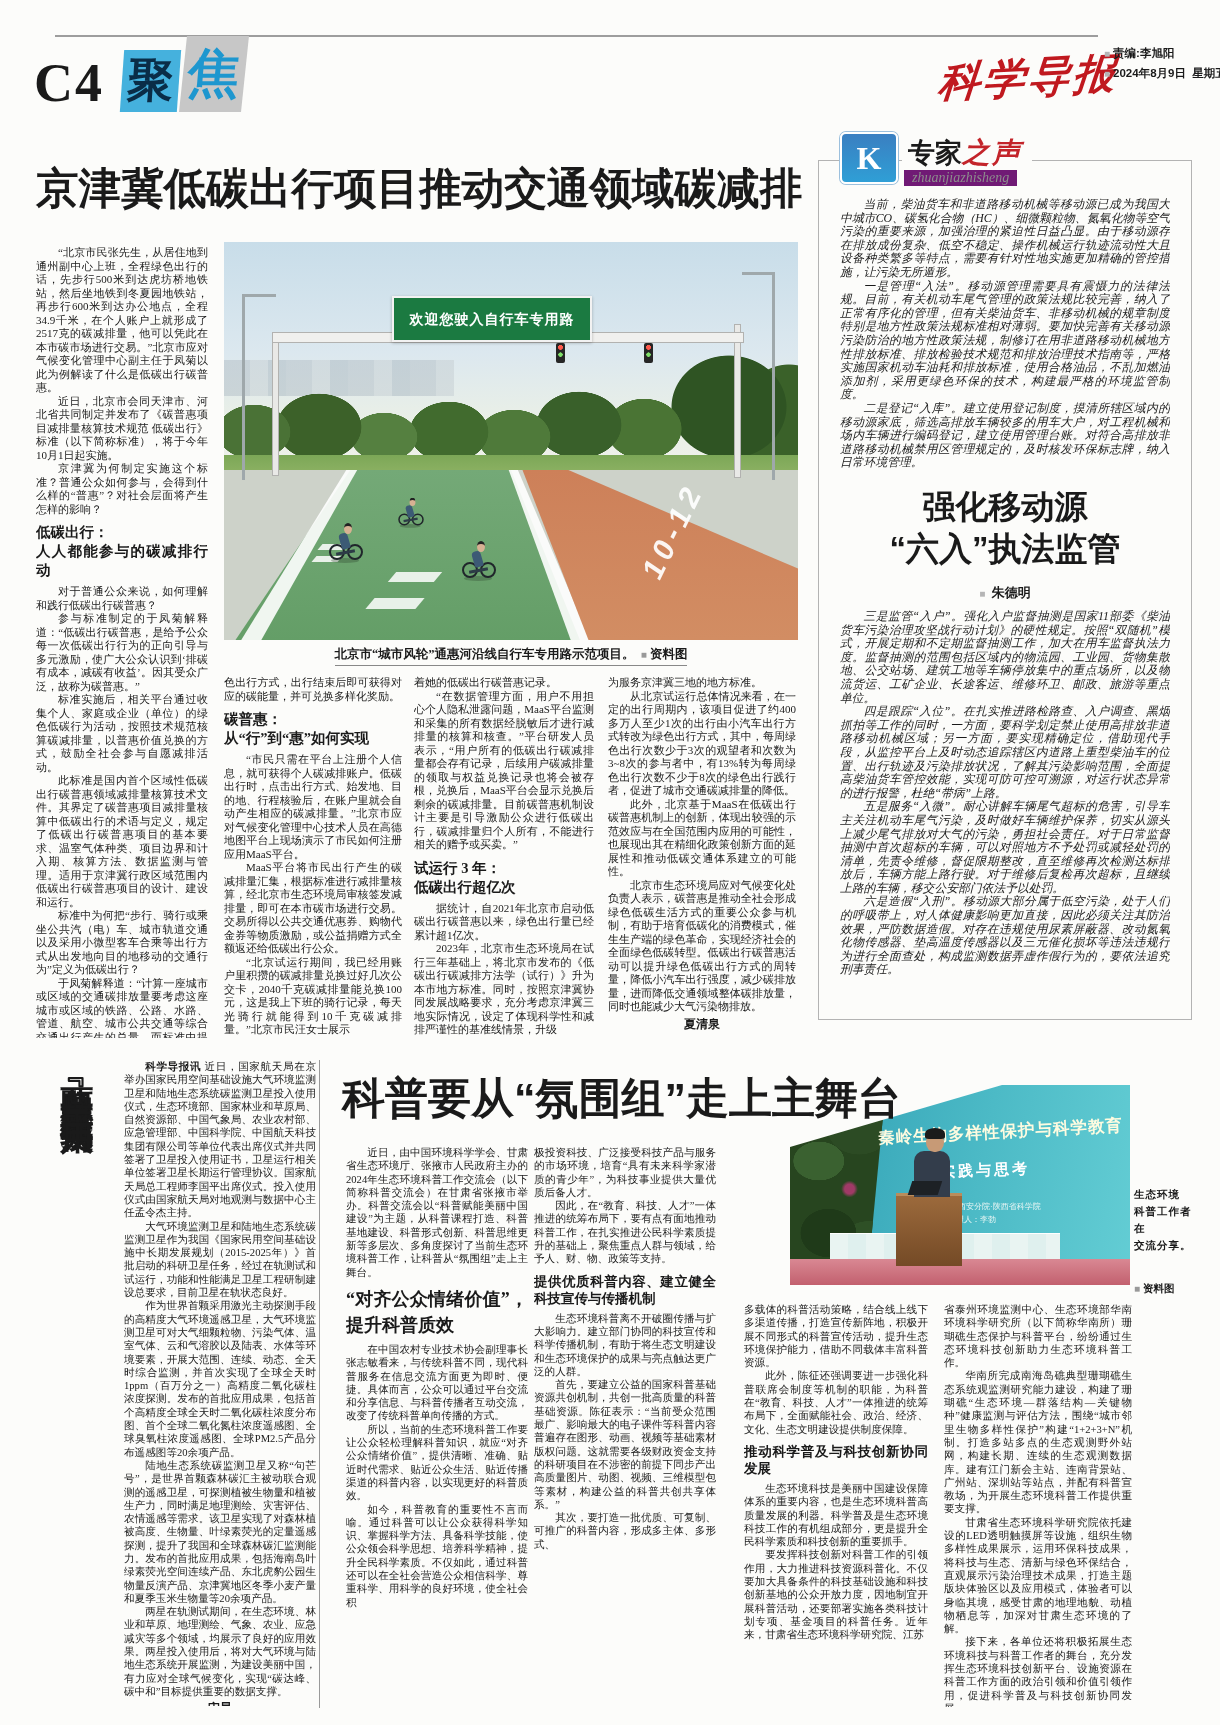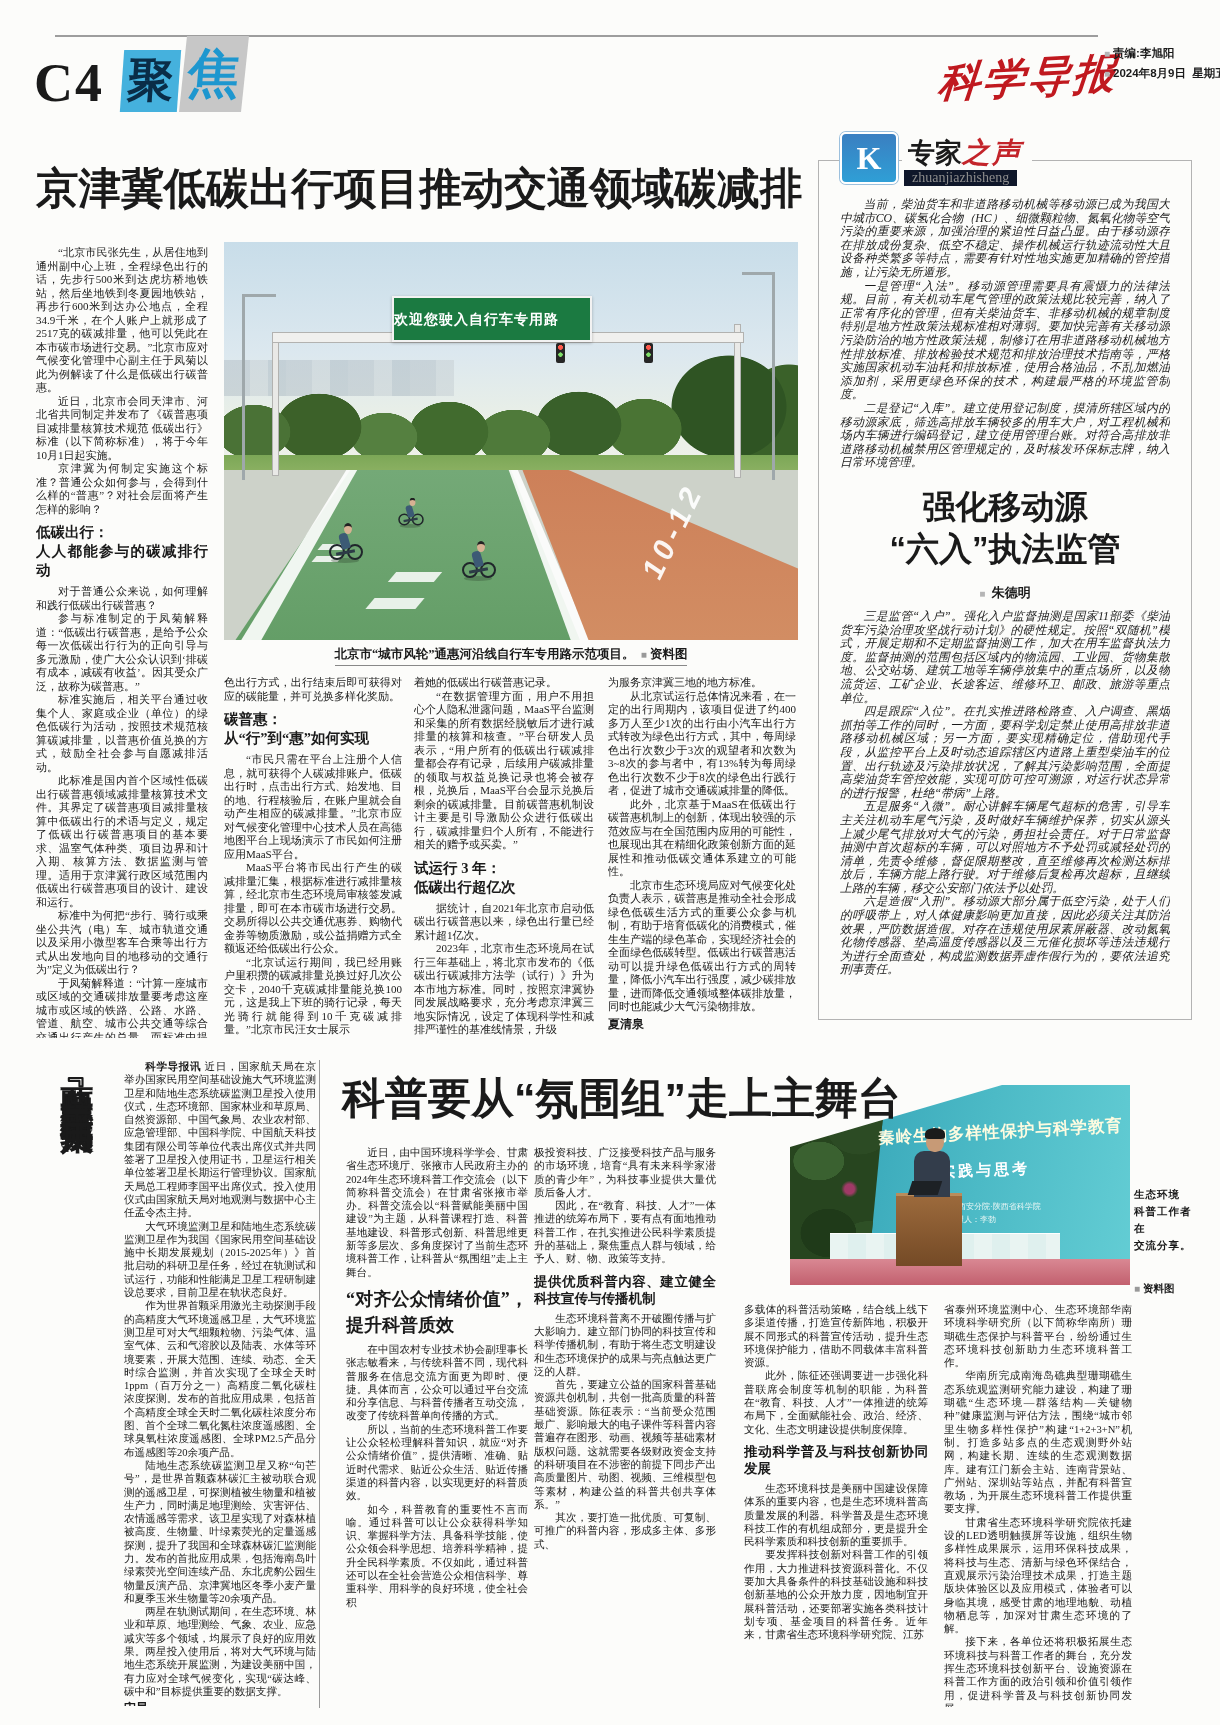--- a/index.html
+++ b/index.html
@@ -18,21 +18,21 @@
   .edinfo{left:1104px;font-size:11.5px;font-weight:bold;white-space:nowrap;}
   .sq{color:#b5b5b5;font-size:10px;margin-right:3px;}
   
   .kicker{left:38px;top:130px;font-size:21px;letter-spacing:1px;}
   .h1main{left:36px;top:160px;font-size:43px;font-weight:900;white-space:nowrap;transform:scaleX(.99);transform-origin:left;}
   .txt{font-size:11px;line-height:13.5px;text-align:justify;overflow:hidden;}
   .txt p{margin:0;text-indent:2em;}
   .txt p.cont{text-indent:0;font-family:Liberation Serif, serif;}
   .sub{font-family:Liberation Serif, serif;font-weight:bold;font-size:14.5px;line-height:19px;
        margin:7px 0 5px;text-indent:0;}
-  .byline{text-align:left;font-weight:bold;font-size:12px;margin-top:4px;font-family:"Liberation Sans","DejaVu Sans",sans-serif;}
+  .byline{text-align:center;font-weight:bold;font-size:12px;margin-top:4px;font-family:"Liberation Sans","DejaVu Sans",sans-serif;}
   .c1{left:36px;top:246px;width:172px;height:792px;}
   .c2{left:224px;top:676px;width:178px;height:362px;}
   .c3{left:414px;top:676px;width:180px;height:362px;}
   .c4{left:608px;top:676px;width:188px;height:364px;}
   .cap1{left:224px;top:646px;width:574px;text-align:center;font-size:12.5px;font-weight:bold;}
   .cap1 .cap-line{border-bottom:1px solid #888;padding-bottom:4px;}
   
   .photo1{left:224px;top:242px;width:574px;height:398px;overflow:hidden;
           background:linear-gradient(#c8dde9 0%,#dcE8ef 28%,#e9efe7 44%,#eef1ea 56%);}
   .p1-bldg{left:0;top:118px;width:230px;height:36px;opacity:.6;
@@ -56,42 +56,42 @@
   .p1-wl2{left:0;top:228px;width:574px;height:170px;background:rgba(255,255,255,.9);
      clip-path:polygon(49.6% 0,51.2% 0,63.8% 100%,60.4% 100%);}
   .p1-lane-orange{left:0;top:228px;width:574px;height:170px;background:linear-gradient(#cd8059,#d28d63);
      clip-path:polygon(52% 0,60% 0,100% 58%,100% 100%,63.5% 100%);}
   .p1-mark{left:398px;top:272px;font-size:30px;font-weight:bold;color:rgba(255,255,255,.92);
      transform:rotate(-64deg) skewX(-8deg);letter-spacing:5px;font-family:"Liberation Sans",sans-serif;}
   .p1-dash{background:rgba(255,255,255,.85);transform:skewX(-40deg);}
   .p1-beam{left:48px;top:90px;width:470px;height:9px;background:#f0f0ee;border:1px solid #b2b2b0;}
   .p1-post{background:#e9e9e7;border:1px solid #b2b2b0;}
   .p1-sign{left:168px;top:54px;width:196px;height:42px;background:#1b7a41;border:2px solid #f2f2f2;
-     color:#fff;font-size:14px;font-weight:bold;line-height:42px;text-align:left;letter-spacing:1px;
+     color:#fff;font-size:14px;font-weight:bold;line-height:42px;text-align:center;letter-spacing:1px;
      font-family:"Liberation Sans",sans-serif;box-shadow:0 1px 3px rgba(0,0,0,.25);}
   .p1-signal{width:9px;height:20px;border-radius:2px;
      background:radial-gradient(circle at 50% 22%,#ff5a4d 0 2.2px,transparent 2.6px),
                 radial-gradient(circle at 50% 58%,#7fe06a 0 2px,transparent 2.4px),#262626;}
   .p1-pole{background:#9fa8ab;}
   .cyc .w{position:absolute;bottom:0;width:12px;height:12px;border:2px solid #20262b;border-radius:50%;}
   .cyc .w.l{left:0}.cyc .w.r{right:0}
   .cyc .f{position:absolute;left:7px;bottom:6px;width:19px;height:3px;background:#2c3b46;transform:rotate(-10deg);}
   .cyc .b{position:absolute;left:11px;bottom:11px;width:9px;height:16px;background:#3c5a75;border-radius:4px 4px 2px 2px;transform:rotate(-16deg);}
   .cyc .h{position:absolute;left:15px;bottom:26px;width:8px;height:8px;background:#d7b193;border-radius:50%;border-top:3px solid #222;}
   .cyc .s{position:absolute;left:2px;bottom:-3px;width:28px;height:5px;background:rgba(40,60,40,.3);border-radius:50%;}
   .cyc{width:34px;height:36px;}
   
   .expert-box{left:818px;top:160px;width:372px;height:858px;border:1px solid #b3b3b3;background:#fcfcfa;}
   .ex-logo{left:840px;top:132px;width:54px;height:48px;background:linear-gradient(#3a7fc1,#2f9fd6);
      color:#fff;font-size:32px;font-weight:bold;display:flex;align-items:center;justify-content:center;
      border-radius:6px;border:2px solid #fff;box-shadow:0 0 0 1px #9cc0dd;z-index:3;}
   .ex-label{left:902px;top:134px;background:#fcfcfa;padding:0 10px 2px 6px;z-index:3;white-space:nowrap;}
   .ex-label .b1{font-size:27px;font-weight:900;font-family:"Liberation Sans",sans-serif;}
   .ex-label .b2{font-size:28px;font-weight:bold;font-style:italic;color:#c3242a;letter-spacing:2px;}
-  .ex-py{left:904px;top:170px;font-size:14px;color:#8d8d8d;background:#0f172a;padding:0 8px;z-index:3;}
+  .ex-py{left:904px;top:170px;font-style:italic;font-size:14px;color:#8d8d8d;background:#701a75;padding:0 8px;z-index:3;}
   .ex-txt{font-style:italic;font-size:11.8px;line-height:13.6px;text-align:justify;overflow:hidden;}
   .ex-txt p{margin:0;text-indent:2em;}
   .ex-h{left:840px;top:486px;width:330px;text-align:center;font-size:33px;font-weight:900;line-height:42px;
         font-family:"Liberation Sans","DejaVu Sans",sans-serif;}
   .ex-by{left:840px;top:584px;width:330px;text-align:center;font-size:13px;font-weight:bold;
          font-family:"Liberation Sans",sans-serif;}
   
   .sat-vh{left:38px;top:1062px;height:644px;writing-mode:vertical-rl;text-orientation:mixed;
      font-size:33px;font-weight:bold;letter-spacing:2px;line-height:78px;}
   .sat-col{left:124px;top:1060px;width:192px;height:646px;font-size:10.6px;line-height:13.3px;}

